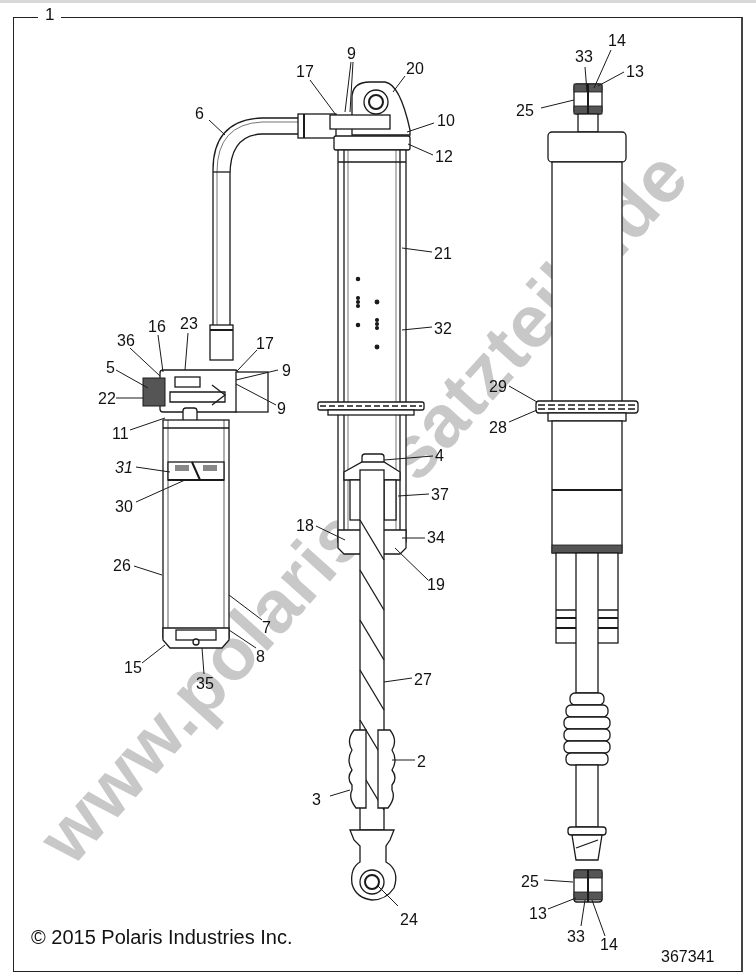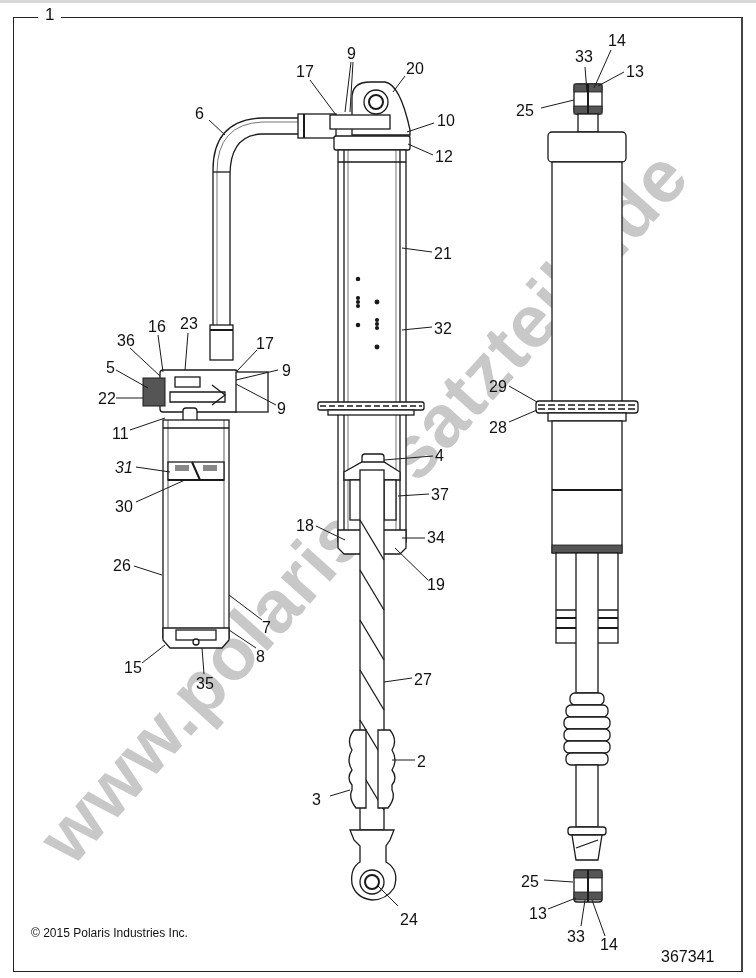--- a/index.html
+++ b/index.html
@@ -2,21 +2,21 @@
 <html><head>
 <meta charset="utf-8">
 <style>
   html, body { margin:0; padding:0; background:#ffffff; }
   body { width:756px; height:978px; position:relative; overflow:hidden; font-family:"Liberation Sans", sans-serif; }
   .topbar { position:absolute; left:0; top:0; width:756px; height:3px; background:#d8d8d8; }
   .frame { position:absolute; left:13px; top:17px; width:730px; height:955px; border:1.5px solid #222; border-right:2px solid #444; box-sizing:border-box; }
   .frame-label { position:absolute; left:38px; top:5px; background:#fff; padding:0 7px; font-size:17px; color:#111; }
   svg.art { position:absolute; left:0; top:0; }
   .callout { position:absolute; font-size:16px; color:#111; line-height:1; white-space:nowrap; }
-  .copyright { position:absolute; left:31px; top:926px; font-size:12px; color:#111; }
+  .copyright { position:absolute; left:31px; top:926px; font-size:20px; color:#111; }
   .partno { position:absolute; left:661px; top:948px; font-size:16px; color:#111; }
 </style>
 </head>
 <body>
 
 <div class="topbar"></div>
 <div class="frame"></div>
 <div class="frame-label">1</div>
 
 <svg class="art" width="756" height="978" viewBox="0 0 756 978">

